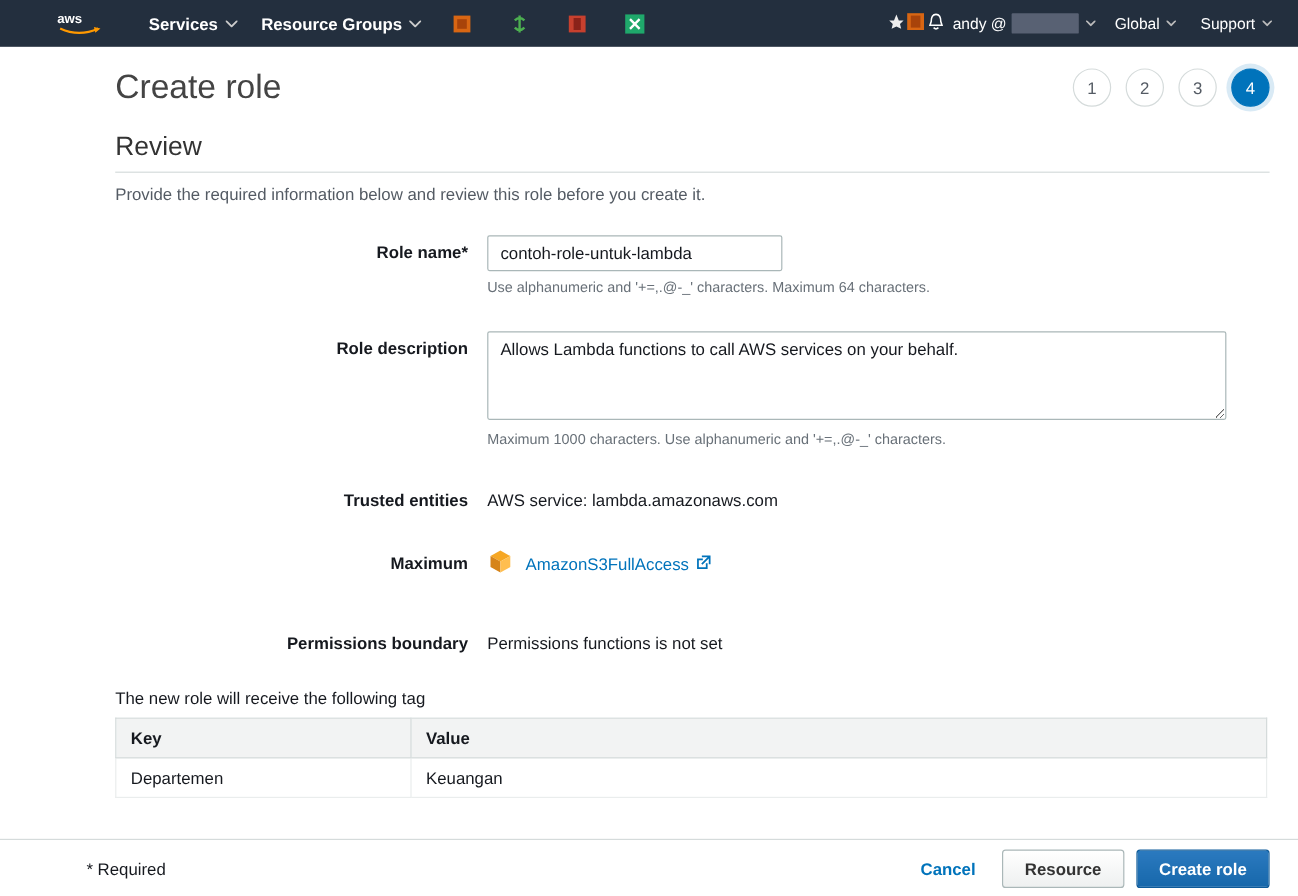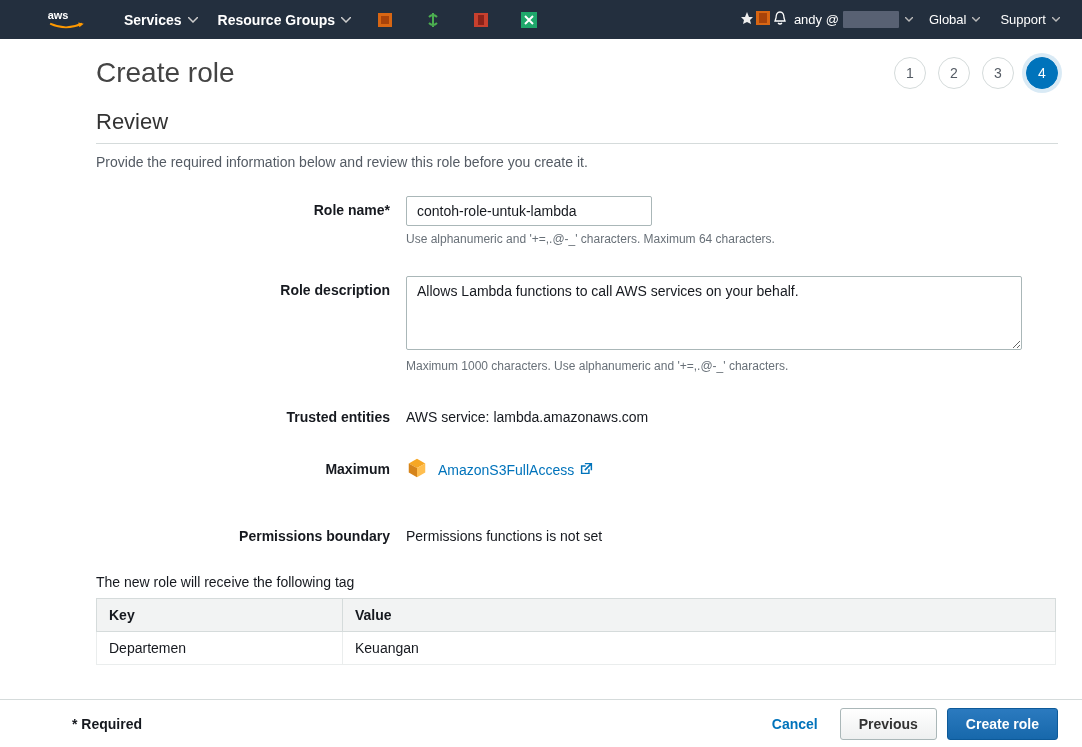--- a/index.html
+++ b/index.html
@@ -112,21 +112,21 @@
   table.tags td {
     border:1px solid #eaeded; padding: 8px 12px; font-size:14px;
   }
   
   .footer {
     position:absolute; left:0; right:0; bottom:0;
     height:48px; border-top:1px solid #d5dbdb;
     display:flex; align-items:center; padding: 0 24px 0 72px;
     background:#fff;
   }
-  .req-note { font-weight:700; font-size:14px; }
+  .req-note { font-weight:400; font-size:14px; }
   .footer-spacer { flex:1; }
   .btn-link {
     background:none; border:none; color:#0073bb; font-weight:700;
     font-size:14px; padding:8px 14px; cursor:pointer;
   }
   .btn-secondary {
     background: linear-gradient(#fff,#eef0f0);
     border:1px solid #aab7b8; border-radius:3px;
     font-weight:700; font-size:14px; padding:7px 18px; margin-left:8px; cursor:pointer;
     color:#333;
@@ -313,15 +313,15 @@
       </tr>
     </tbody>
   </table>
 
 </div>
 
 <div class="footer">
   <span class="req-note">* Required</span>
   <div class="footer-spacer"></div>
   <button class="btn-link">Cancel</button>
-  <button class="btn-secondary">Previous</button>
+  <button class="btn-secondary">Resource</button>
   <button class="btn-primary">Create role</button>
 </div>
 
 </body></html>

